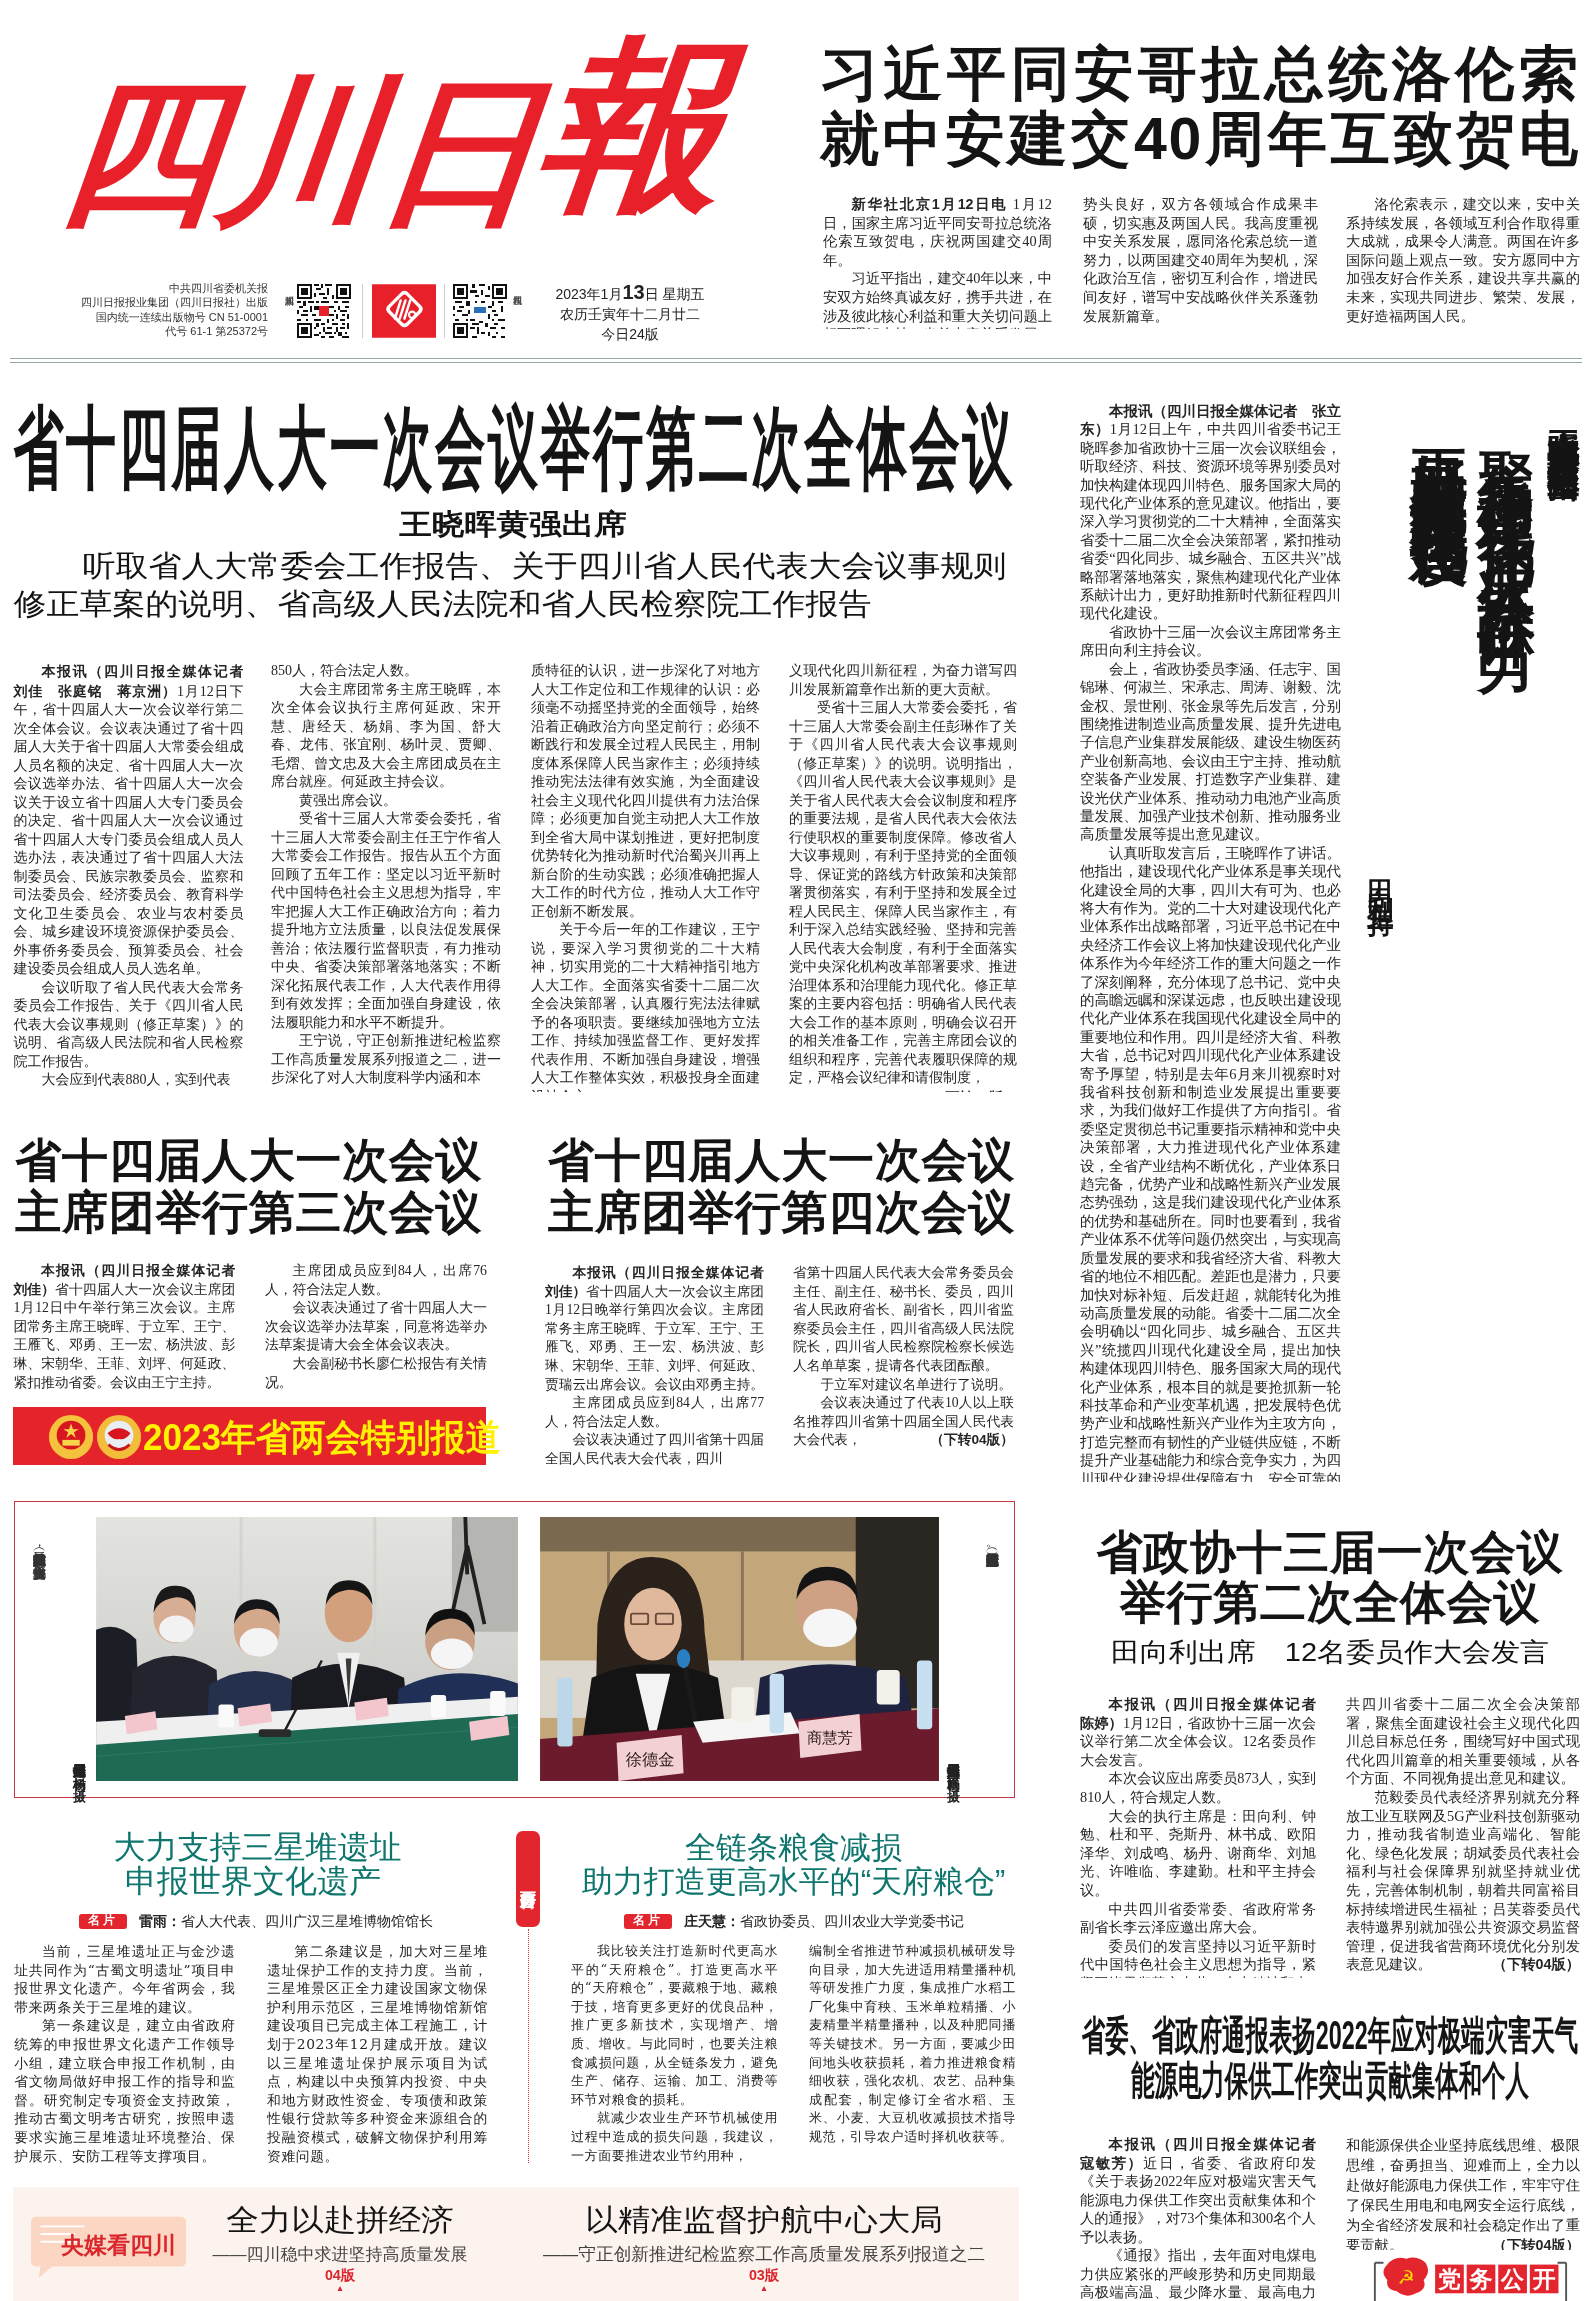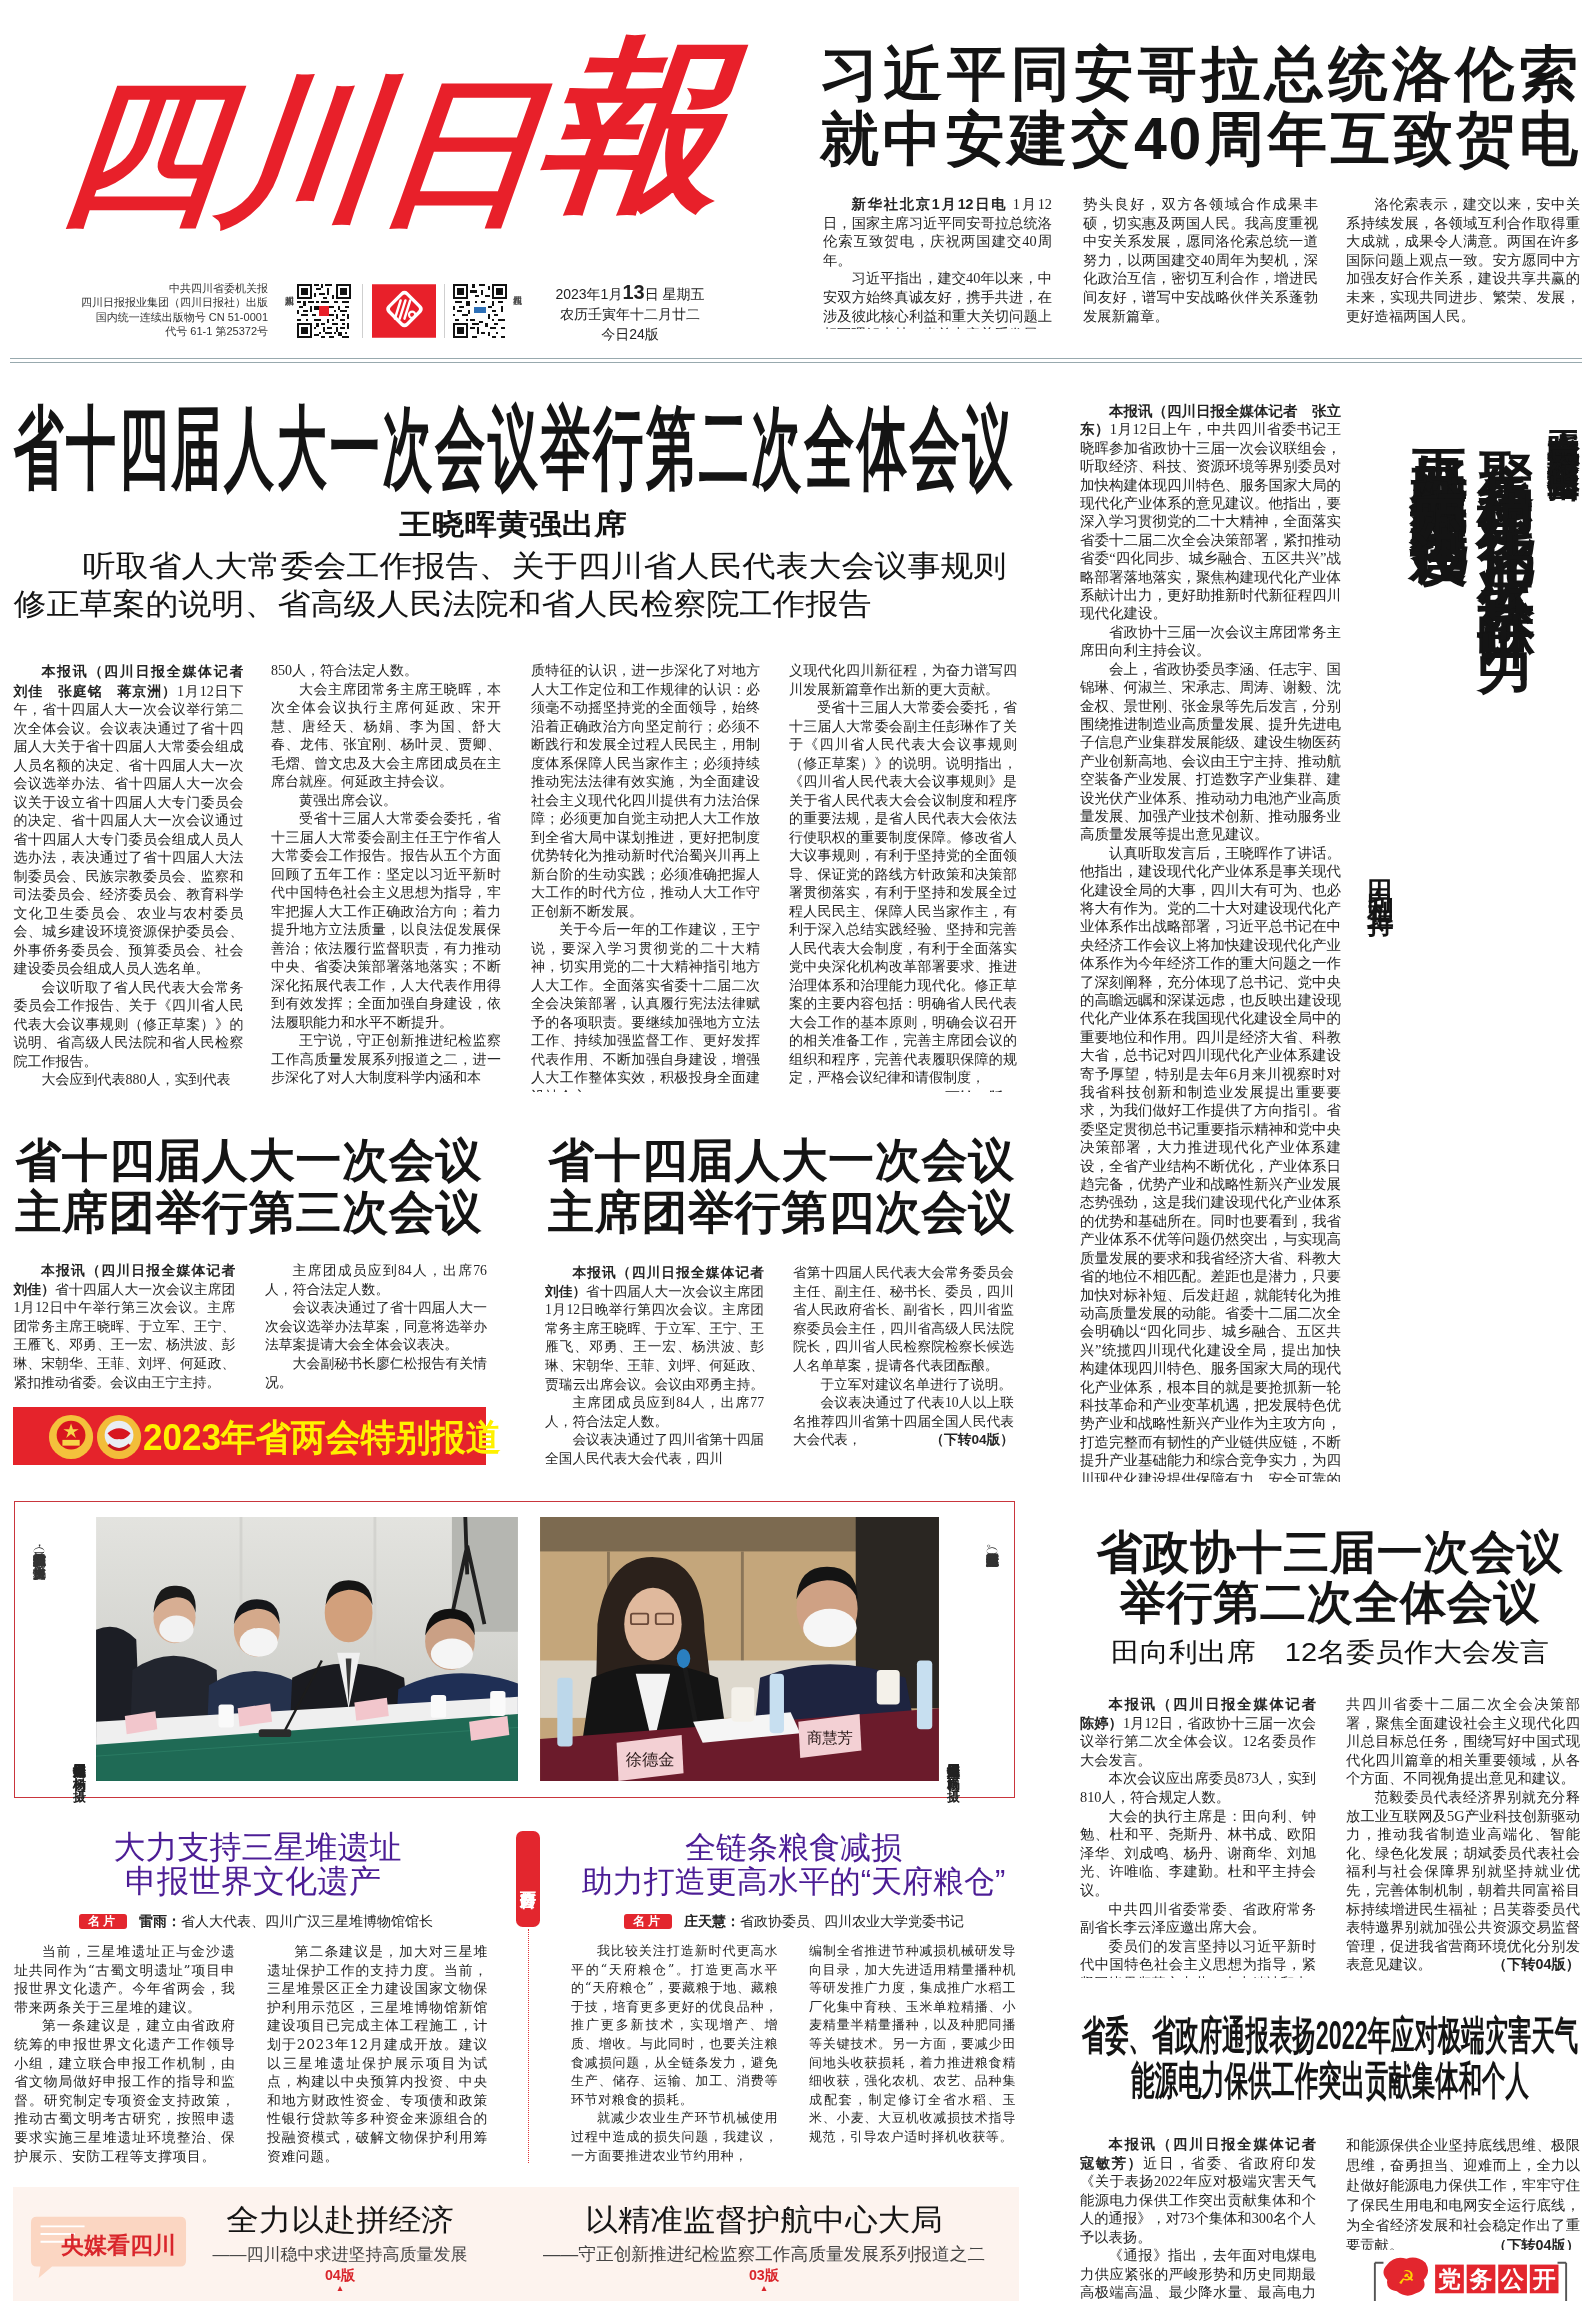--- a/index.html
+++ b/index.html
@@ -38,23 +38,23 @@
 
   .h48{font-size:46px;line-height:53px;letter-spacing:0.7px;}
   .banner{left:13.4px;top:1407px;width:473px;height:58px;background:#e5232b;}
   .banner-text{left:143px;top:1413px;font-size:35px;line-height:48px;color:#fff100;transform:scaleY(1.05);}
 
   .photobox{left:14.3px;top:1501px;width:999px;height:295px;border:1.9px solid #c9353c;}
   .cap{font-size:13px;line-height:19px;color:#333;height:263px;top:1517px;text-indent:2em;}
   .credit{font-size:13px;line-height:17px;font-weight:700;height:263px;top:1517px;text-align:end;color:#222;
           font-family:"Liberation Sans","DejaVu Sans",sans-serif;}
 
-  .h33{font-size:32px;line-height:33px;text-align:center;font-weight:400;color:#4c1d95;}
+  .h33{font-size:32px;line-height:33px;text-align:center;font-weight:400;color:#0f766e;}
   .card-tag{background:#e3262e;color:#fff;border-radius:2.9px;font-size:12px;line-height:15.3px;height:15.3px;text-align:center;letter-spacing:2.9px;
-            font-family:Liberation Serif, serif;font-weight:700;}
+            font-family:Liberation Mono, monospace;font-weight:700;}
   .card-text{font-size:14px;line-height:15.3px;color:#222;font-family:"Liberation Sans","DejaVu Sans",sans-serif;white-space:nowrap;}
   .voice-tag{left:516px;top:1831px;width:24px;height:96px;background:#e3262e;border-radius:6.7px;color:#fff;
              writing-mode:vertical-rl;font-size:16px;line-height:24px;text-align:center;font-weight:700;
              font-family:"Liberation Sans","DejaVu Sans",sans-serif;}
   .voice-dots{left:528px;top:1929px;height:234px;border-left:1.4px dotted #d33;}
   .kai{font-family:"DejaVu Serif","Liberation Serif",serif;letter-spacing:0.6px;}
 
   .strip{left:13.4px;top:2187px;width:1006px;height:115px;background:#fdf3ee;}
   .promo-title{font-size:32.5px;line-height:34px;text-align:center;transform:scaleY(0.92);transform-origin:top center;font-weight:400;}
   .promo-sub{font-size:17px;line-height:19px;text-align:center;color:#444;white-space:nowrap;font-family:"Liberation Sans","DejaVu Sans",sans-serif;}

